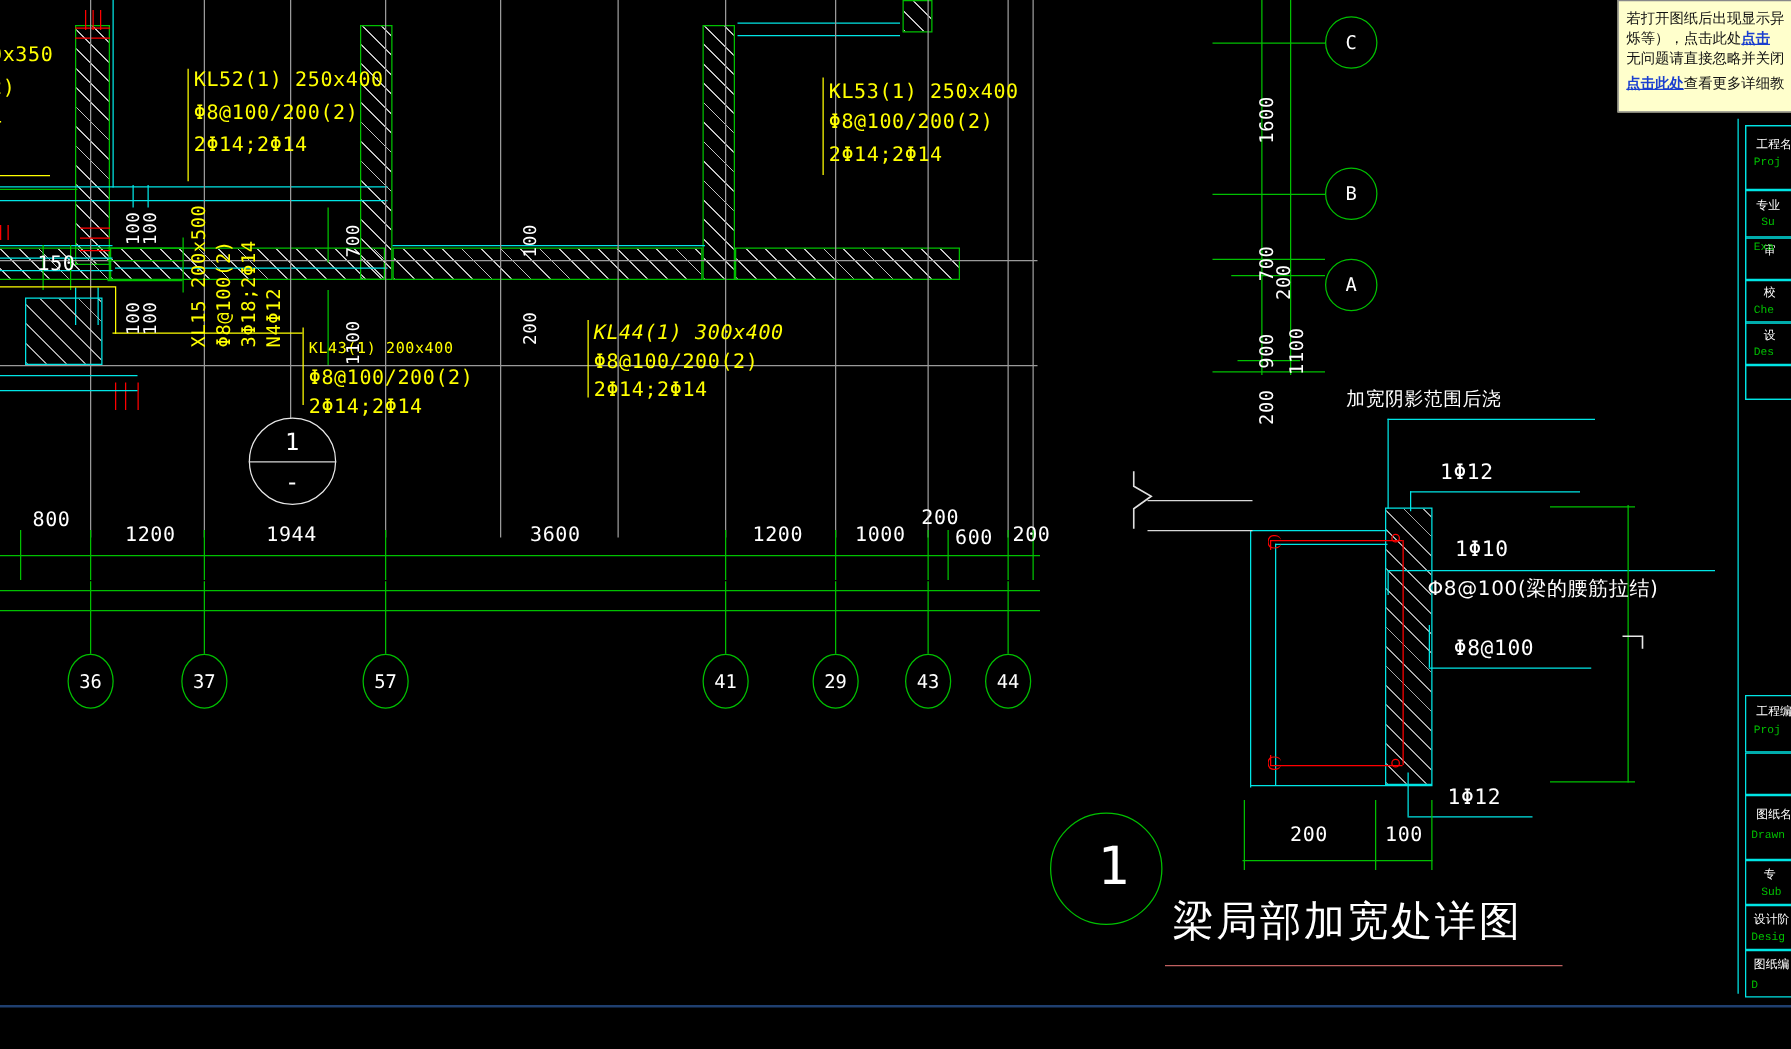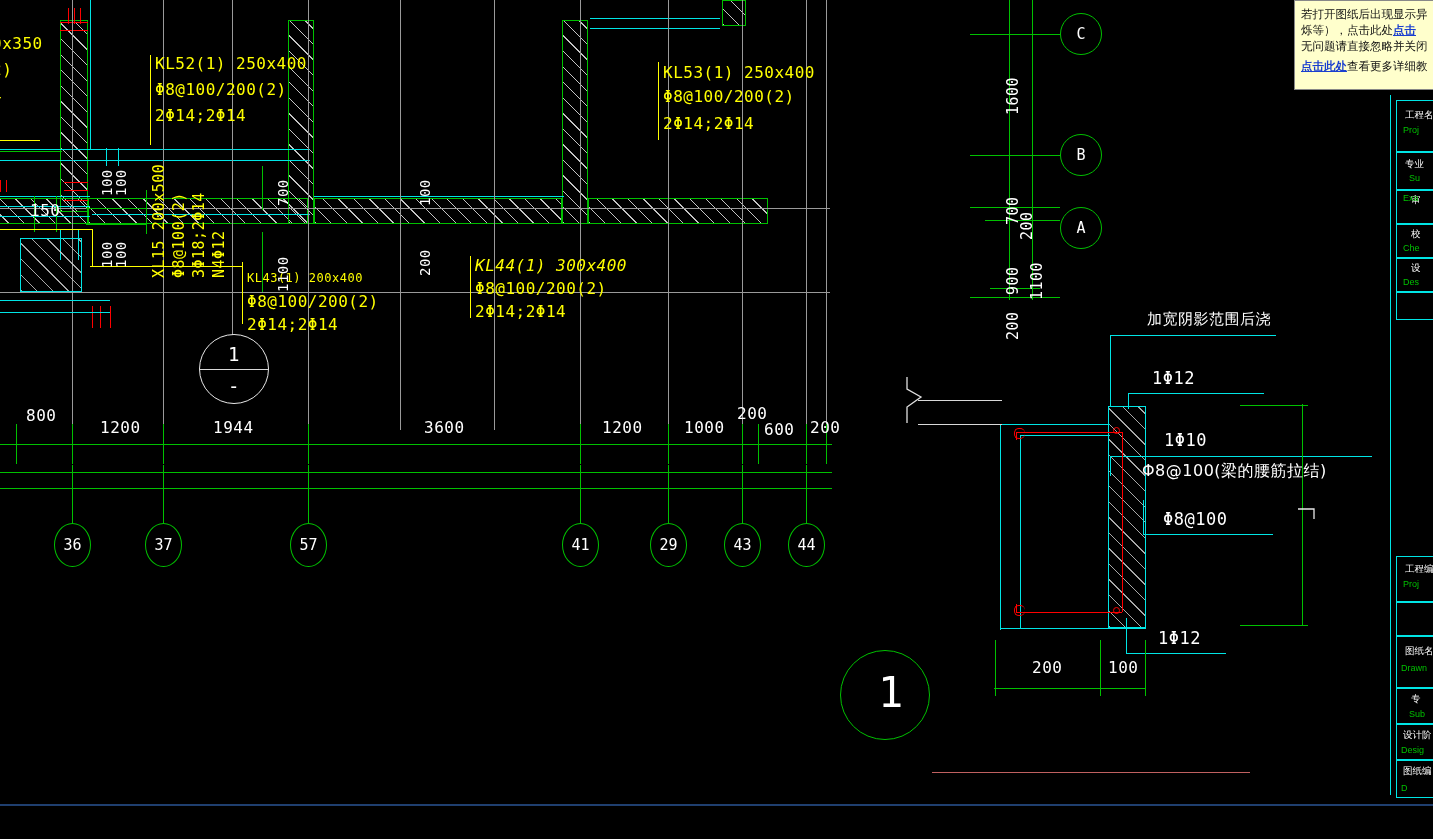--- a/index.html
+++ b/index.html
@@ -30,21 +30,21 @@
   .hatchC{position:absolute;border:1px solid #00e5e5;box-sizing:border-box;
     background-image:repeating-linear-gradient(45deg, rgba(210,210,210,.8) 0 1px, transparent 1px 11px);}
   
   #notice{position:absolute;top:0;left:1294px;width:146px;height:90px;background:#ffffcc;
       border:1px solid #888;box-sizing:border-box;padding:5px 4px 4px 6px;
       font-family:"DejaVu Sans","Liberation Sans",sans-serif;font-size:11.5px;color:#111;line-height:16px;}
   #notice a{color:#1a3fcf;text-decoration:underline;font-weight:bold;}
   
   .tb{position:absolute;border:1px solid #00e5e5;box-sizing:border-box;}
   .tb .cn{position:absolute;color:#ffffff;font-size:9.5px;font-family:"DejaVu Sans","Liberation Sans",sans-serif;white-space:nowrap;}
-  .tb .en{position:absolute;color:#00c000;font-size:9px;font-family:Liberation Sans, sans-serif;white-space:nowrap;text-align:center;}
+  .tb .en{position:absolute;color:#00c000;font-size:9px;font-family:Liberation Mono, monospace;white-space:nowrap;text-align:center;}
   #statusbar{position:absolute;left:0;top:800px;width:1433px;height:39px;background:#000;}
   #statusbar .line{position:absolute;left:0;top:4px;width:1433px;height:2px;background:#1f3f6f;}
 </style>
 </head>
 <body>
 
 <div id="root">
 
   <div class="hatchG" style="left:60px;top:20px;width:28px;height:192px;"></div>
   <div class="h red" style="left:60px;top:22px;width:28px;"></div>
@@ -281,32 +281,33 @@
   <div class="h grn" style="left:1240px;top:405px;width:68px;"></div>
   <div class="h grn" style="left:1240px;top:625px;width:68px;"></div>
 
   <div class="h grn" style="left:994px;top:688px;width:152px;"></div>
   <div class="v grn" style="left:995px;top:640px;height:56px;"></div>
   <div class="v grn" style="left:1100px;top:640px;height:56px;"></div>
   <div class="v grn" style="left:1145px;top:640px;height:56px;"></div>
   <div class="t tcad whtT" style="left:1032px;top:660px;font-size:16px;">200</div>
   <div class="t tcad whtT" style="left:1108px;top:660px;font-size:16px;">100</div>
 
-  <div class="t tcn whtT" style="left:1147px;top:312px;font-size:15px;">加宽阴影范围后浇</div>
+  <div class="t tcn whtT" style="left:1077px;top:312px;font-size:15px;">加宽阴影范围后浇</div>
   <div class="t tcad whtT" style="left:1152px;top:370px;font-size:17px;">1Φ12</div>
   <div class="t tcad whtT" style="left:1164px;top:432px;font-size:17px;">1Φ10</div>
   <div class="t tcn whtT" style="left:1142px;top:463px;font-size:16px;">Φ8@100(梁的腰筋拉结)</div>
   <div class="t tcad whtT" style="left:1163px;top:511px;font-size:17px;">Φ8@100</div>
   <div class="t tcad whtT" style="left:1158px;top:630px;font-size:17px;">1Φ12</div>
   <svg class="abs" style="left:1296px;top:505px;width:22px;height:20px;" viewBox="0 0 22 20">
     <polyline points="2,4 18,4 18,14" fill="none" stroke="#e8e8e8" stroke-width="1.3"></polyline>
   </svg>
 
   <div class="circ" style="left:840px;top:650px;width:90px;height:90px;"></div>
   <div class="t tcad whtT" style="left:878px;top:672px;font-size:42px;">1</div>
+  <div class="t tcn whtT" style="left:938px;top:720px;font-size:33px;letter-spacing:2px;">梁局部加宽处详图</div>
   <div class="h" style="left:932px;top:772px;width:318px;background:#c06060;"></div>
 
   <div class="tb" style="left:1396px;top:100px;width:60px;height:220px;"></div>
   <div class="v cyn" style="left:1390px;top:95px;height:700px;"></div>
   <div class="tb" style="left:1396px;top:100px;width:60px;height:52px;">
     <span class="cn" style="left:8px;top:8px;">工程名</span>
     <span class="en" style="left:6px;top:24px;">Proj</span>
   </div>
   <div class="tb" style="left:1396px;top:152px;width:60px;height:38px;">
     <span class="cn" style="left:8px;top:5px;">专业</span>

